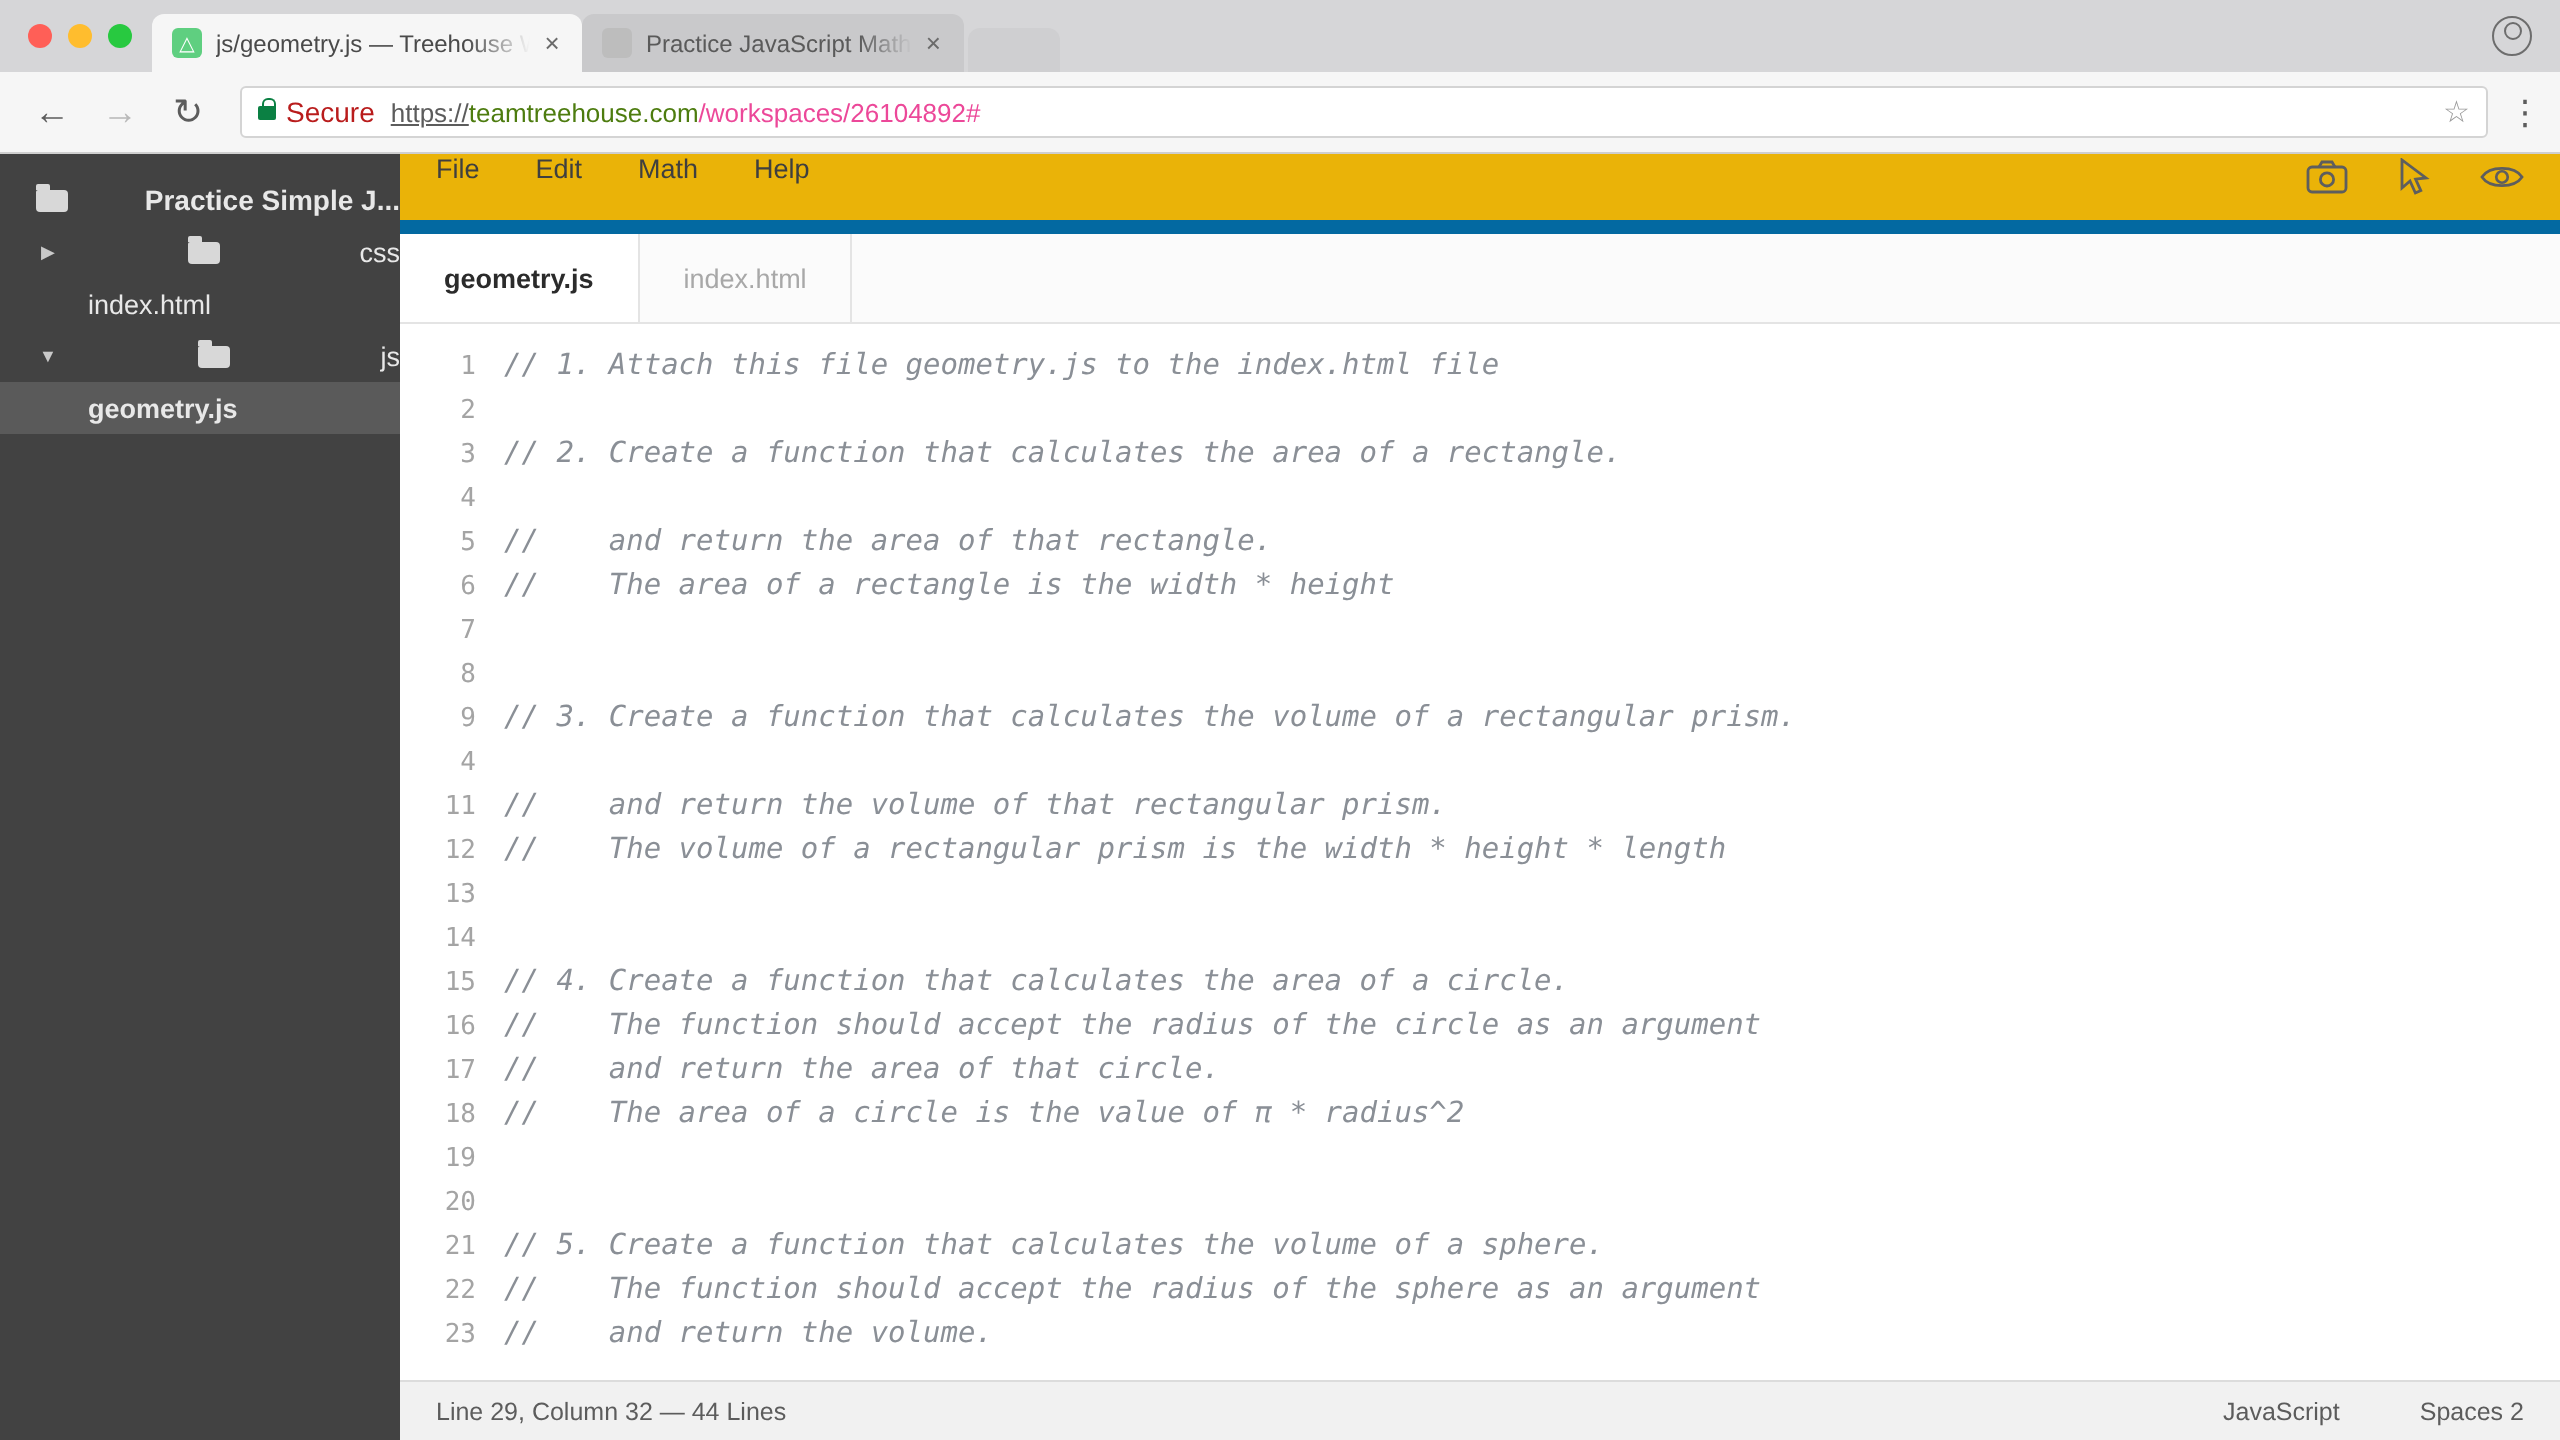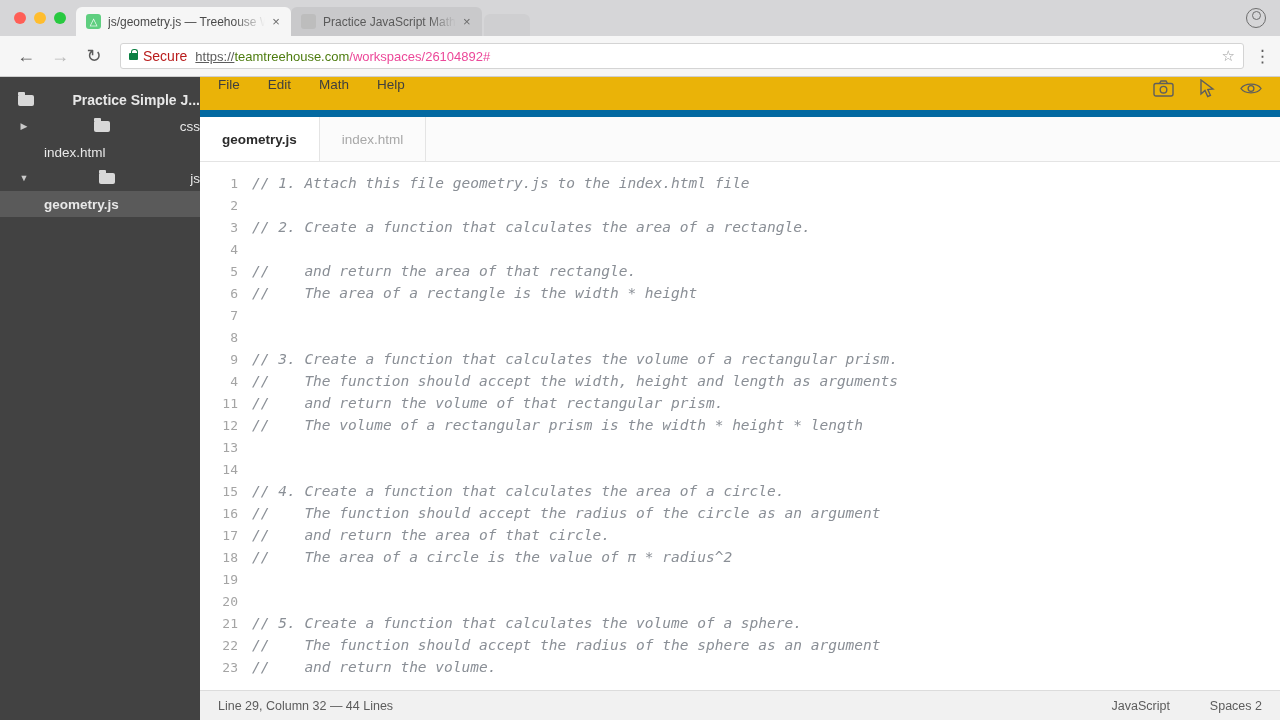--- a/index.html
+++ b/index.html
@@ -333,21 +333,20 @@
           <div class="code-line">
             <span class="ln">8</span>
             <span class="code-text"></span>
           </div>
           <div class="code-line">
             <span class="ln">9</span>
             <span class="code-text">// 3. Create a function that calculates the volume of a rectangular prism.</span>
           </div>
           <div class="code-line">
             <span class="ln">4</span>
-            <span class="code-text">//    The function should accept the width, height and length as arguments</span>
           </div>
           <div class="code-line">
             <span class="ln">11</span>
             <span class="code-text">//    and return the volume of that rectangular prism.</span>
           </div>
           <div class="code-line">
             <span class="ln">12</span>
             <span class="code-text">//    The volume of a rectangular prism is the width * height * length</span>
           </div>
           <div class="code-line">

